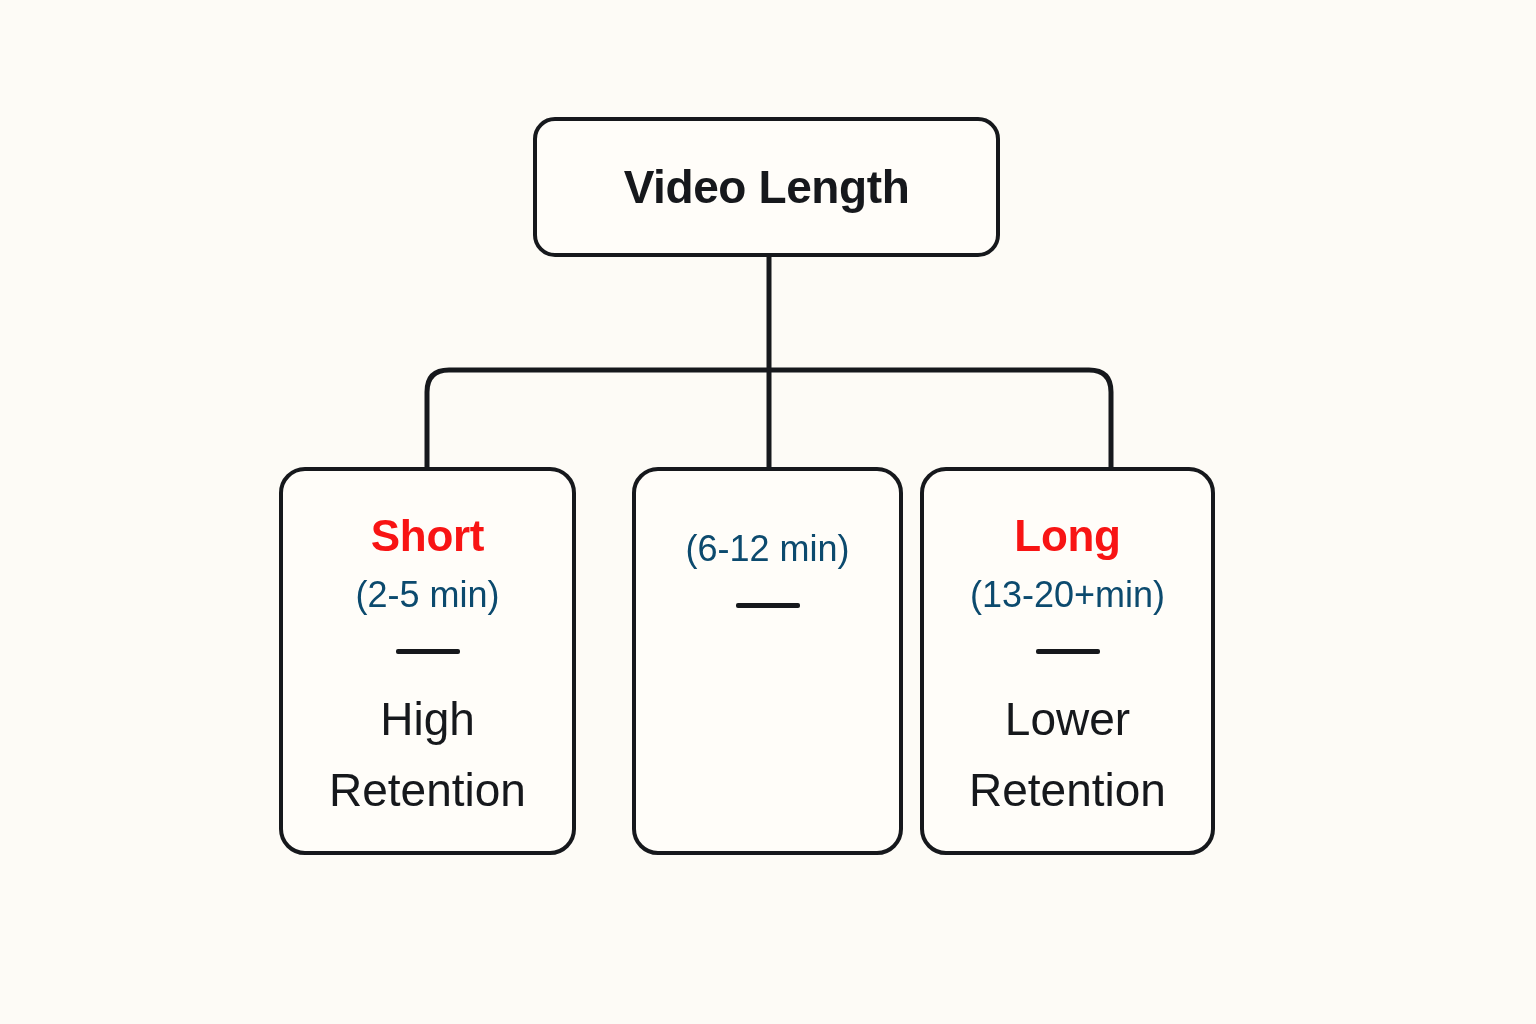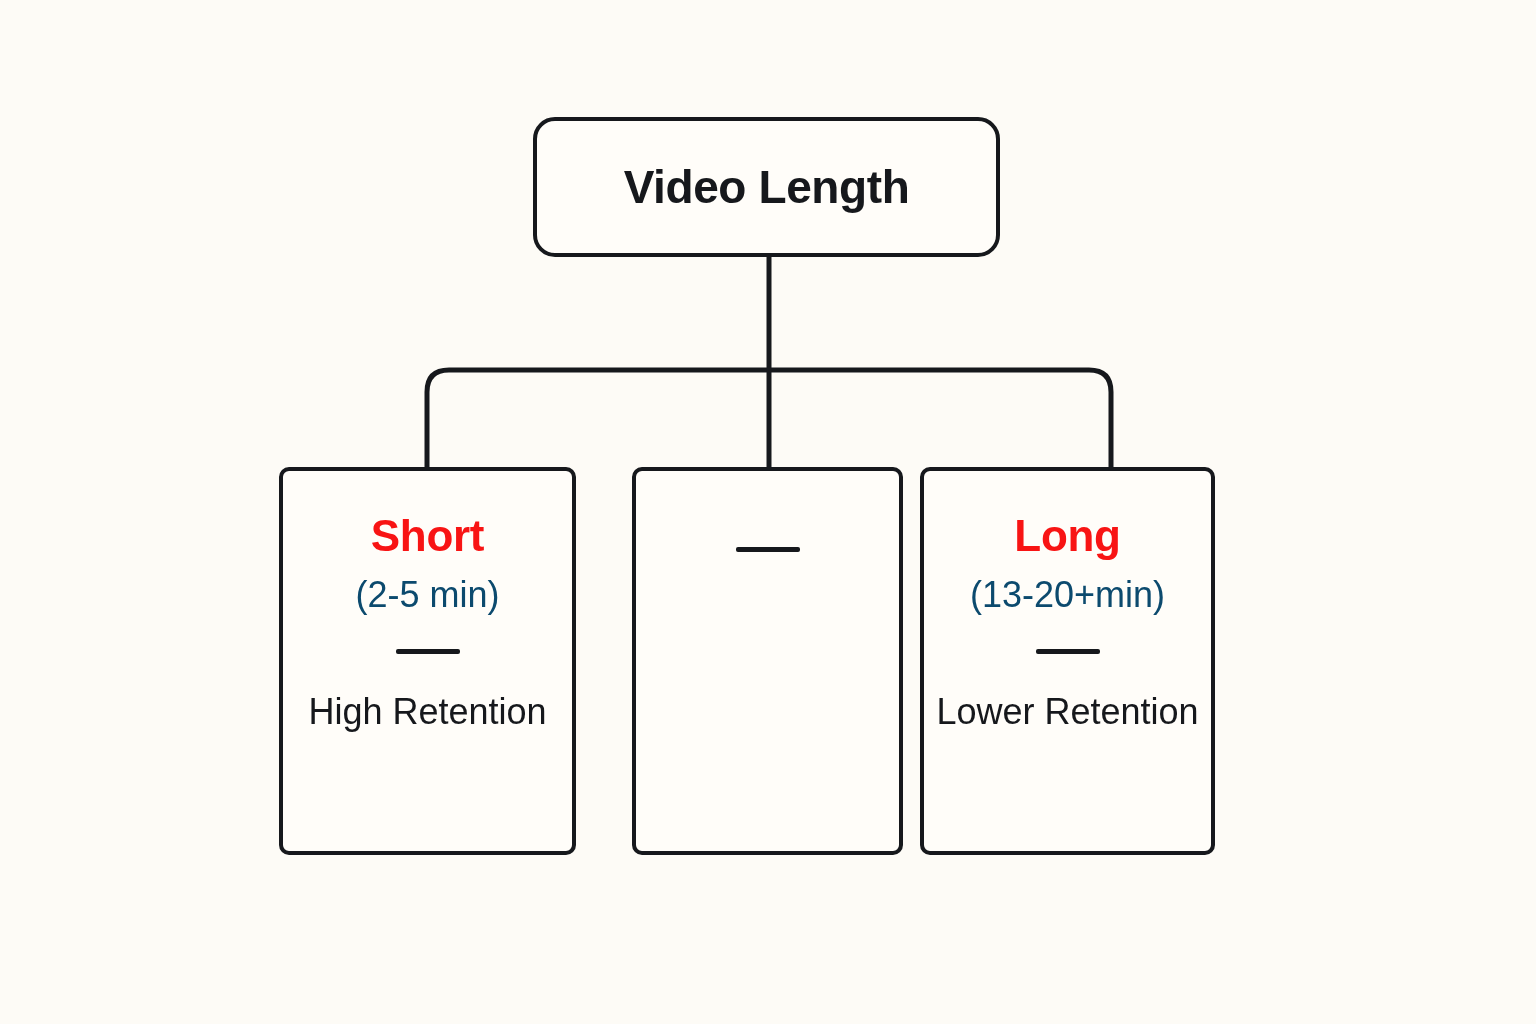--- a/index.html
+++ b/index.html
@@ -53,21 +53,21 @@
     white-space: nowrap;
   }
 
   
   .card {
     position: absolute;
     top: 467px;
     height: 388px;
     box-sizing: border-box;
     border: 4px solid #16181c;
-    border-radius: 10px;
+    border-radius: 26px;
     background: #fffdf9;
     display: flex;
     flex-direction: column;
     align-items: center;
     padding-top: 42px;
   }
   .card-1 { left: 279px; width: 297px; }
   .card-2 { left: 632px; width: 271px; }
   .card-3 { left: 920px; width: 295px; }
 
@@ -89,21 +89,21 @@
   }
   .card-divider {
     margin-top: 34px;
     width: 64px;
     height: 5px;
     background: #16181c;
     border-radius: 2px;
   }
   .card-retention {
     margin-top: 30px;
-    font-size: 36px;
+    font-size: 46px;
     font-weight: 400;
     color: #16181c;
     line-height: 1.55;
     text-align: center;
     max-width: 92%;
   }
   .card-2 .card-retention { max-width: 100%; white-space: nowrap; }
 </style>
 </head>
 <body>
@@ -123,20 +123,21 @@
   </div>
 
   <div class="card card-1">
     <span class="card-title">Short</span>
     <span class="card-range">(2-5 min)</span>
     <span class="card-divider"></span>
     <span class="card-retention">High Retention</span>
   </div>
 
   <div class="card card-2">
+    <span class="card-range">(6-12 min)</span>
     <span class="card-divider"></span>
   </div>
 
   <div class="card card-3">
     <span class="card-title">Long</span>
     <span class="card-range">(13-20+min)</span>
     <span class="card-divider"></span>
     <span class="card-retention">Lower Retention</span>
   </div>
 

